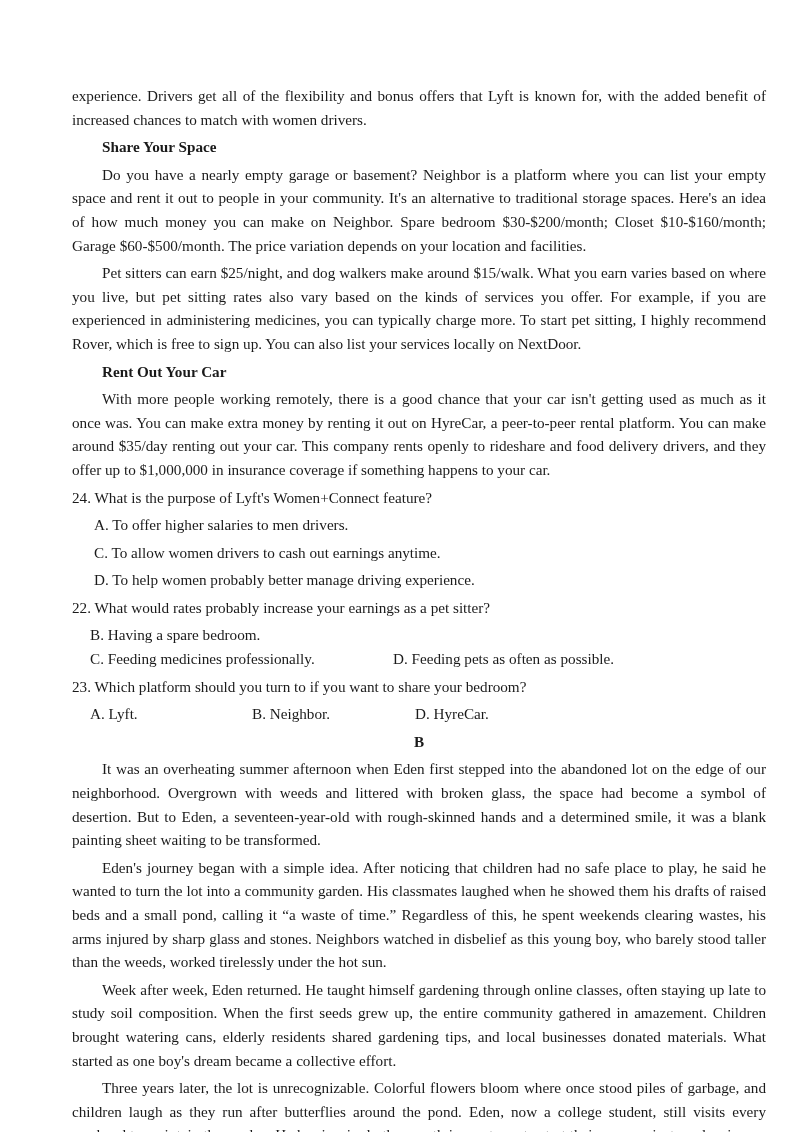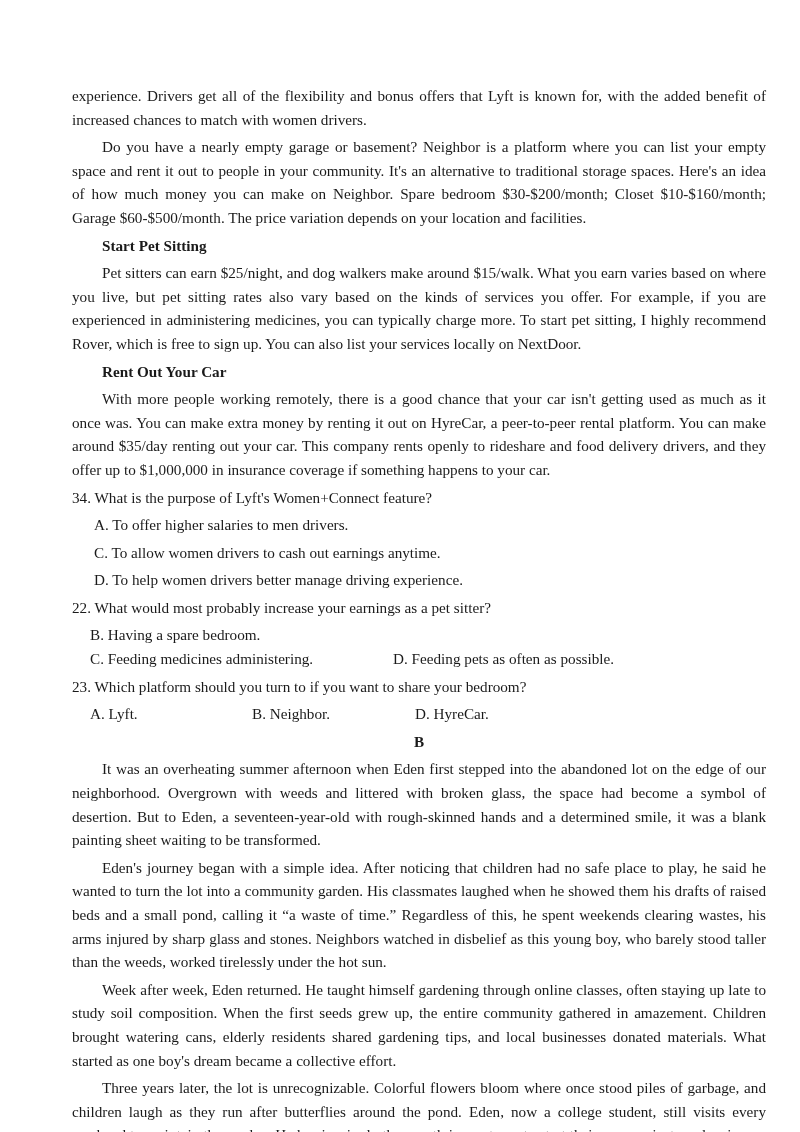--- a/index.html
+++ b/index.html
@@ -28,47 +28,47 @@
   }
 </style>
 </head>
 <body>
 
 <div class="page">
 
   <p>experience. Drivers get all of the flexibility and bonus offers that Lyft is known for, with the added benefit of increased chances to match with women drivers.</p>
 
   <div>
+    <p class="heading">Share Your Space</p>
     <p class="indent">Do you have a nearly empty garage or basement? Neighbor is a platform where you can list your empty space and rent it out to people in your community. It's an alternative to traditional storage spaces. Here's an idea of how much money you can make on Neighbor. Spare bedroom $30-$200/month; Closet  $10-$160/month; Garage  $60-$500/month.  The price variation depends on your location and facilities.</p>
   </div>
 
   <div>
-    <p class="heading">Start Pet Sitting</p>
     <p class="indent">Pet sitters can earn $25/night, and dog walkers make around $15/walk. What you earn varies based on where you live, but pet sitting rates also vary based on the kinds of services you offer. For example, if you are experienced in administering medicines, you can typically charge more. To start pet sitting, I highly recommend Rover, which is free to sign up. You can also list your services locally on NextDoor.</p>
   </div>
 
   <div>
     <p class="heading">Rent Out Your Car</p>
     <p class="indent">With more people working remotely, there is a good chance that your car isn't getting used as much as it once was. You can make extra money by renting it out on HyreCar, a peer-to-peer rental platform. You can make around $35/day renting out your car. This company rents openly to rideshare and food delivery drivers, and they offer up to $1,000,000 in insurance coverage if something happens to your car.</p>
   </div>
 
   <div>
-    <p class="q-stem"><span>34.</span> <span>What is the purpose of Lyft's Women+Connect feature?</span></p>
+    <p class="q-stem"><span>24.</span> <span>What is the purpose of Lyft's Women+Connect feature?</span></p>
     <p class="opt">A. To offer higher salaries to men drivers.</p>
     <p class="opt">C. To allow women drivers to cash out earnings anytime.</p>
-    <p class="opt">D. To help women drivers better manage driving experience.</p>
+    <p class="opt">D. To help women probably better manage driving experience.</p>
   </div>
 
   <div>
-    <p class="q-stem"><span>22.</span> <span>What would most probably increase your earnings as a pet sitter?</span></p>
+    <p class="q-stem"><span>22.</span> <span>What would rates probably increase your earnings as a pet sitter?</span></p>
     <div class="opt-row two">
       <span>B. Having a spare bedroom.</span>
     </div>
     <div class="opt-row two">
-      <span>C. Feeding medicines administering.</span>
+      <span>C. Feeding medicines professionally.</span>
       <span>D. Feeding pets as often as possible.</span>
     </div>
   </div>
 
   <div>
     <p class="q-stem"><span>23.</span> <span>Which platform should you turn to if you want to share your bedroom?</span></p>
     <div class="opt-row four">
       <span>A. Lyft.</span>
       <span>B. Neighbor.</span>
       <span>D. HyreCar.</span>

